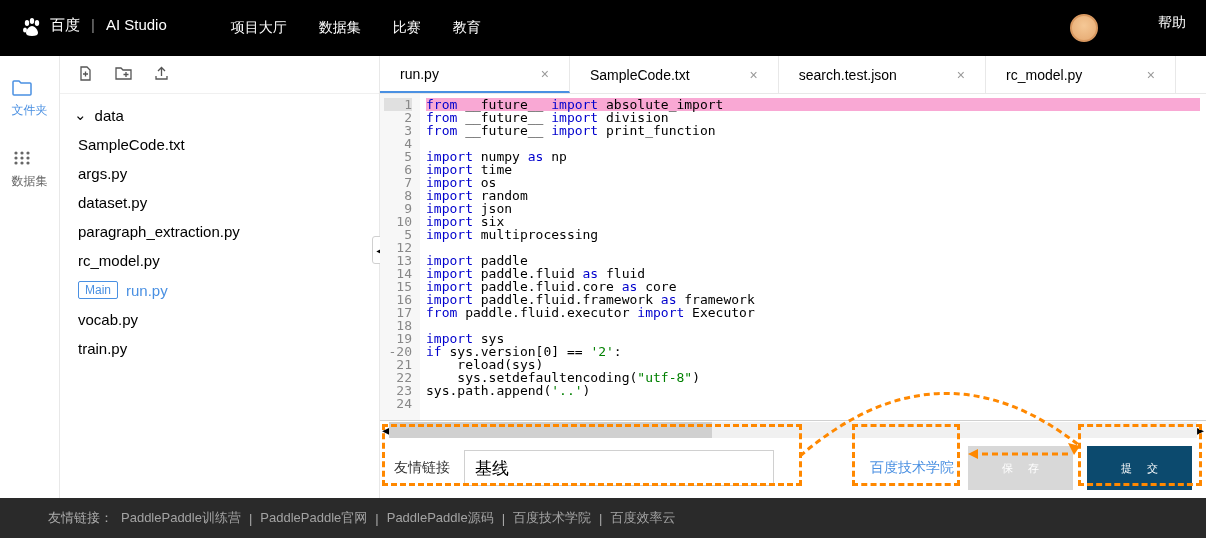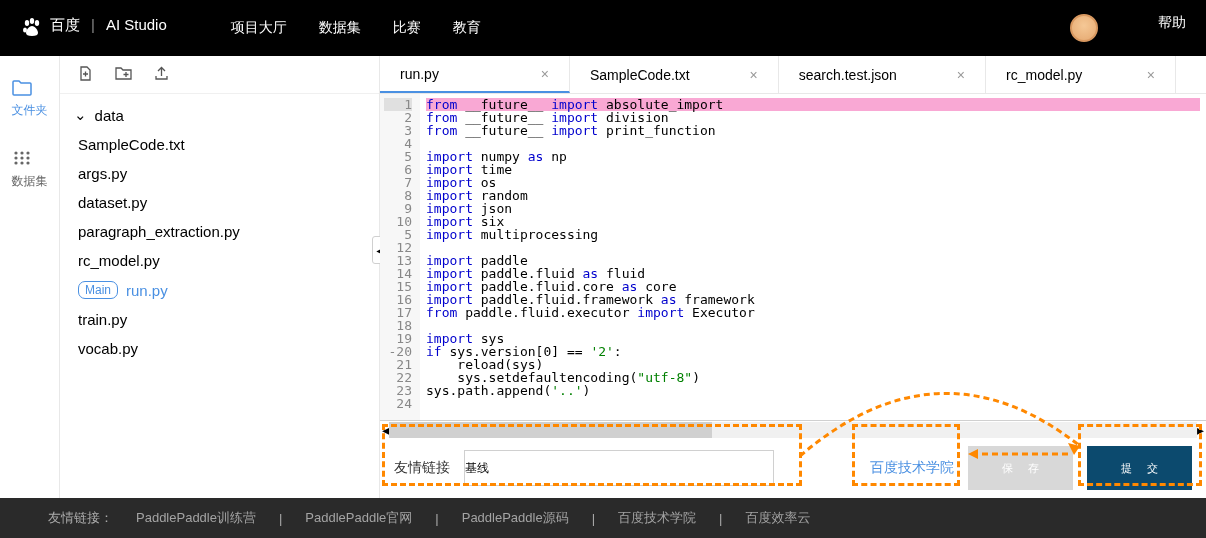--- a/index.html
+++ b/index.html
@@ -17,50 +17,50 @@
 .icon-btn.active{color:#4a90e2}
 .icon-btn:not(.active){color:#666}
 .file-panel{width:320px;border-right:1px solid #e8e8e8;display:flex;flex-direction:column}
 .file-actions{height:38px;display:flex;align-items:center;justify-content:flex-start;gap:22px;padding-left:18px;border-bottom:1px solid #f0f0f0}
 .file-action{color:#555;cursor:pointer}
 .file-tree{padding:6px 0;overflow-y:auto}
 .tree-item{padding:6px 14px;cursor:pointer;display:flex;align-items:center;gap:8px}
 .tree-item.folder{font-size:15px}
 .tree-item.file{padding-left:18px;font-size:15px}
 .tree-item.active{color:#4a90e2}
-.main-badge{border:1px solid #4a90e2;color:#4a90e2;border-radius:7px;padding:1px 6px;font-size:12px}
+.main-badge{border:1px solid #4a90e2;color:#4a90e2;border-radius:2px;padding:1px 6px;font-size:12px}
 .editor-area{flex:1;display:flex;flex-direction:column;position:relative}
 .tabs{height:38px;display:flex;border-bottom:1px solid #e8e8e8}
 .tab{padding:0 20px;display:flex;align-items:center;gap:60px;border-right:1px solid #e8e8e8;cursor:pointer;font-size:14px;min-width:190px;justify-content:space-between}
 .tab.active{border-bottom:2px solid #4a90e2}
 .tab-close{color:#999}
 .editor{flex:1;display:flex;overflow:hidden;position:relative;font-family:Consolas,Monaco,monospace;font-size:13px;line-height:13px}
 .gutter{background:#f7f7f7;color:#888;text-align:right;padding:4px 8px 4px 4px;user-select:none;min-width:40px}
 .gnum{height:13px}
 .gnum.cur{background:#e0e0e0}
 .code{flex:1;padding:4px 6px;white-space:pre;overflow:hidden}
 .cline{height:13px}
 .cline.h{background:#f9a8d4}
 .kw{color:#0000cd}
 .str{color:#008000}
 .collapse{position:absolute;left:-8px;top:180px;width:16px;height:28px;background:#fff;border:1px solid #d0d0d0;border-radius:3px;display:flex;align-items:center;justify-content:center;font-size:10px;cursor:pointer}
 .hscroll{height:18px;border-top:1px solid #d0d0d0;display:flex;align-items:center;padding:0 2px}
 .hscroll-track{flex:1;height:16px;background:#f0f0f0;position:relative}
 .hscroll-thumb{position:absolute;left:0;width:40%;height:100%;background:#d0d0d0}
 .bottom-bar{height:60px;display:flex;align-items:center;padding:0 14px;gap:14px}
 .task-label{color:#333}
-.task-input{width:310px;height:36px;border:1px solid #d0d0d0;padding:0 0;font-size:12px}
+.task-input{width:310px;height:36px;border:1px solid #d0d0d0;padding:0 10px;font-size:17px}
 .spacer{flex:1}
 .link-btn{color:#4a90e2;cursor:pointer}
 .btn{height:44px;padding:0 28px;border:none;cursor:pointer;font-size:11px;letter-spacing:6px;text-indent:6px}
 .btn.save{background:#d8d8d8;color:#fff}
 .btn.submit{background:#0c4a6e;color:#fff}
 .highlight-box{position:absolute;border:3px dashed #ff8800;pointer-events:none}
 .arrow-svg{position:absolute;pointer-events:none}
-.footer{height:40px;background:#2a2a2a;color:#aaa;display:flex;align-items:center;padding:0 48px;font-size:13px;gap:23px}
+.footer{height:40px;background:#2a2a2a;color:#aaa;display:flex;align-items:center;padding:0 48px;font-size:13px;gap:8px}
 .footer a{color:#a3a3a3}
 </style>
 </head>
 <body>
 
 <div class="header">
   <div class="logo">
     <svg width="24" height="24" viewBox="0 0 24 24">
         <g fill="#fff">
           <ellipse cx="7" cy="7" rx="2.2" ry="3"></ellipse>
@@ -133,22 +133,22 @@
         </div>
       <div class="tree-item file">SampleCode.txt</div>
       <div class="tree-item file">args.py</div>
       <div class="tree-item file">dataset.py</div>
       <div class="tree-item file">paragraph_extraction.py</div>
       <div class="tree-item file">rc_model.py</div>
       <div class="tree-item file active">
           <span class="main-badge">Main</span>
           <span>run.py</span>
         </div>
+      <div class="tree-item file">vocab.py</div>
       <div class="tree-item file">train.py</div>
-      <div class="tree-item file">vocab.py</div>
     </div>
   </div>
 
   <div class="editor-area">
     <div class="collapse">◀</div>
     <div class="tabs">
       <div class="tab active">
           <span>run.py</span>
           <span class="tab-close">×</span>
         </div>

